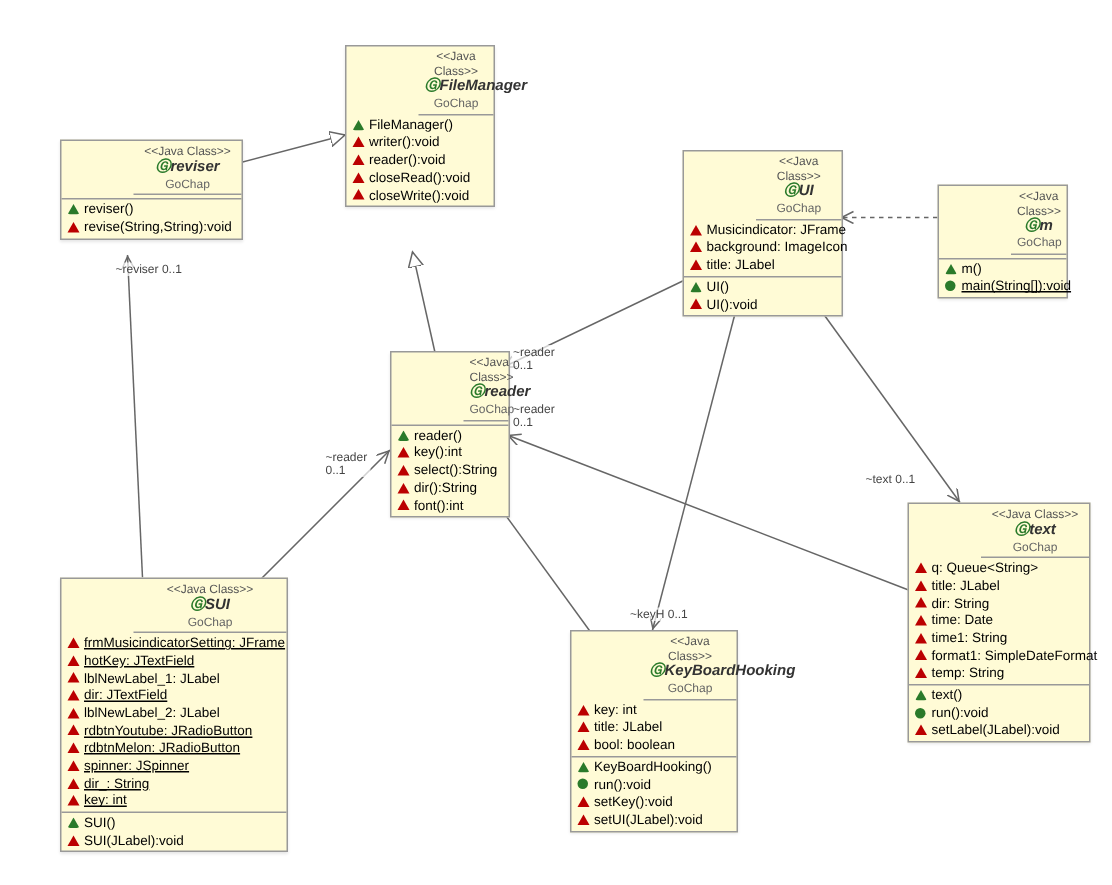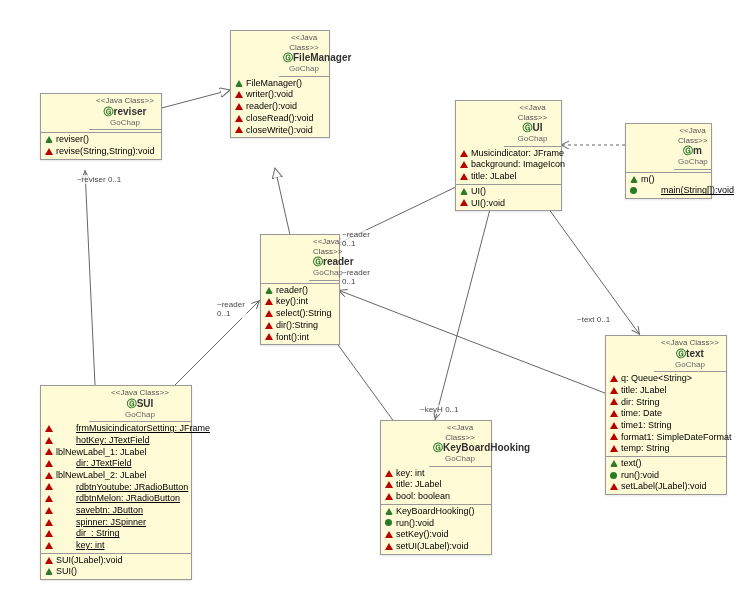--- a/index.html
+++ b/index.html
@@ -19,31 +19,31 @@
     box-shadow: 0 1px 2px rgba(0,0,0,0.1);
   }
   .hdr {
     text-align: center;
     border-bottom: 1px solid #999;
     padding: 2px 4px;
     line-height: 1.2;
     margin-left: 48px;
   }
   .stereo { font-size: 8px; color: #555; }
-  .cname { font-weight: bold; font-size: 10px; color: #333; }
+  .cname { font-weight: bold; font-size: 10px; color: #333; font-style: italic; }
   .cname .circ { color: #2a7a2a; }
   .pkg { font-size: 8px; color: #666; }
   .section { border-bottom: 1px solid #999; padding: 1px 0; }
   .section:last-child { border-bottom: none; }
   .member { padding: 0 4px; white-space: nowrap; line-height: 1.3; display: flex; align-items: center; }
   .sym { width: 8px; height: 8px; display: inline-block; margin-right: 3px; flex-shrink: 0; position: relative; }
   .sym::before { content: ""; width: 0; height: 0; border-left: 4px solid transparent; border-right: 4px solid transparent; border-bottom: 7px solid #b00; display: block; }
   .sym.ctor::before { border-bottom-color: #2a7a2a; border-radius: 2px; }
   .sym.op::before { border-left-width:0;border-right-width:0;border-bottom:none; width:7px;height:7px;background:#2a7a2a;border-radius:50%; }
-  .txt.underline { text-decoration: underline; margin-left: 20px; }
+  .txt.underline { text-decoration: underline; }
   .edge-label { position: absolute; font-size: 8px; color: #444; background: rgba(255,255,255,0.7); padding: 0 2px; }
   svg.edges { position: absolute; left:0; top:0; width:741px; height:590px; pointer-events:none; }
 </style>
 </head>
 <body>
 
 <svg class="edges">
   <defs>
     <marker id="gen" markerWidth="12" markerHeight="12" refX="10" refY="5" orient="auto">
       <path d="M0,0 L10,5 L0,10 Z" fill="#fff" stroke="#666"></path>
@@ -243,43 +243,39 @@
     <div class="member">
         <span class="sym"></span>
         <span class="txt underline">rdbtnYoutube: JRadioButton</span>
       </div>
     <div class="member">
         <span class="sym"></span>
         <span class="txt underline">rdbtnMelon: JRadioButton</span>
       </div>
     <div class="member">
         <span class="sym"></span>
-        <span class="txt underline">savebtn: JButton</span>
-      </div>
-    <div class="member">
-        <span class="sym"></span>
         <span class="txt underline">spinner: JSpinner</span>
       </div>
     <div class="member">
         <span class="sym"></span>
         <span class="txt underline">dir_: String</span>
       </div>
     <div class="member">
         <span class="sym"></span>
         <span class="txt underline">key: int</span>
       </div>
   </div>
   <div class="section">
     <div class="member">
+        <span class="sym ctor"></span>
+        <span class="txt">SUI()</span>
+      </div>
+    <div class="member">
         <span class="sym"></span>
         <span class="txt">SUI(JLabel):void</span>
-      </div>
-    <div class="member">
-        <span class="sym ctor"></span>
-        <span class="txt">SUI()</span>
       </div>
   </div>
 </div>
 
 <div class="class-box" style="left:380px;top:420px;width:110px">
   <div class="hdr">
       <div class="stereo">&lt;&lt;Java Class&gt;&gt;</div>
       <div class="cname"><span class="circ">Ⓖ</span><span>KeyBoardHooking</span></div>
       <div class="pkg">GoChap</div>
     </div>

